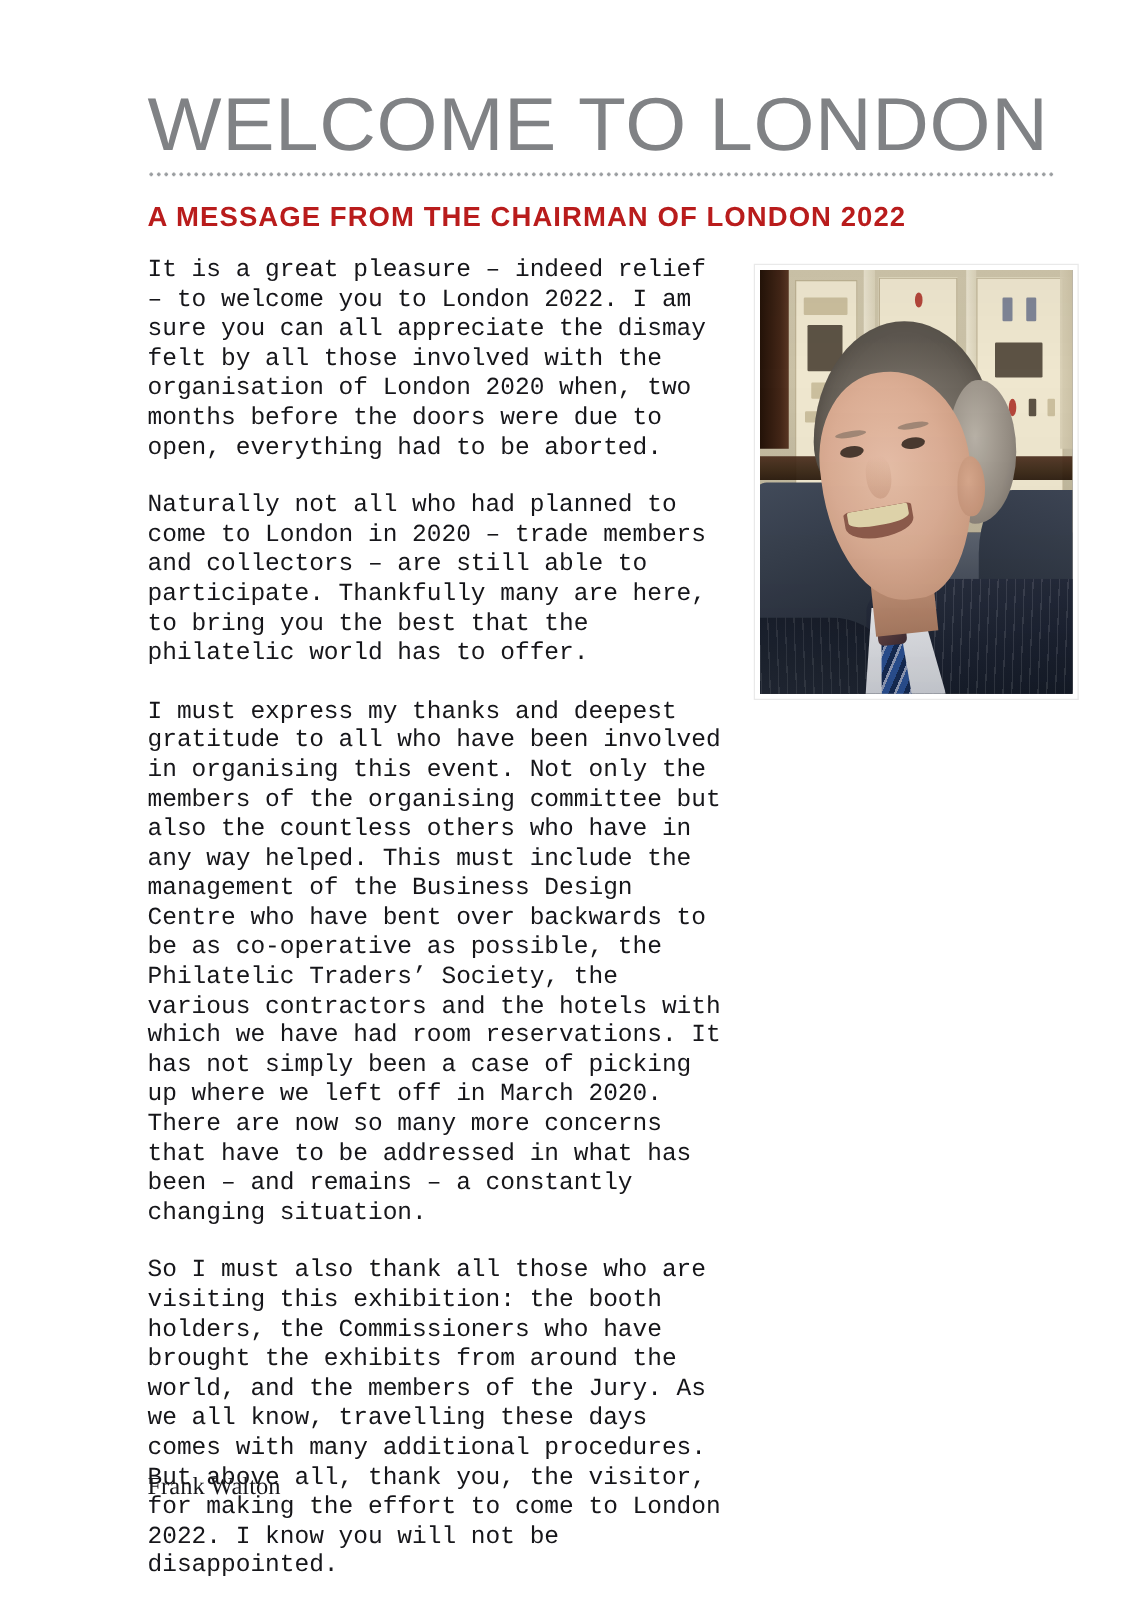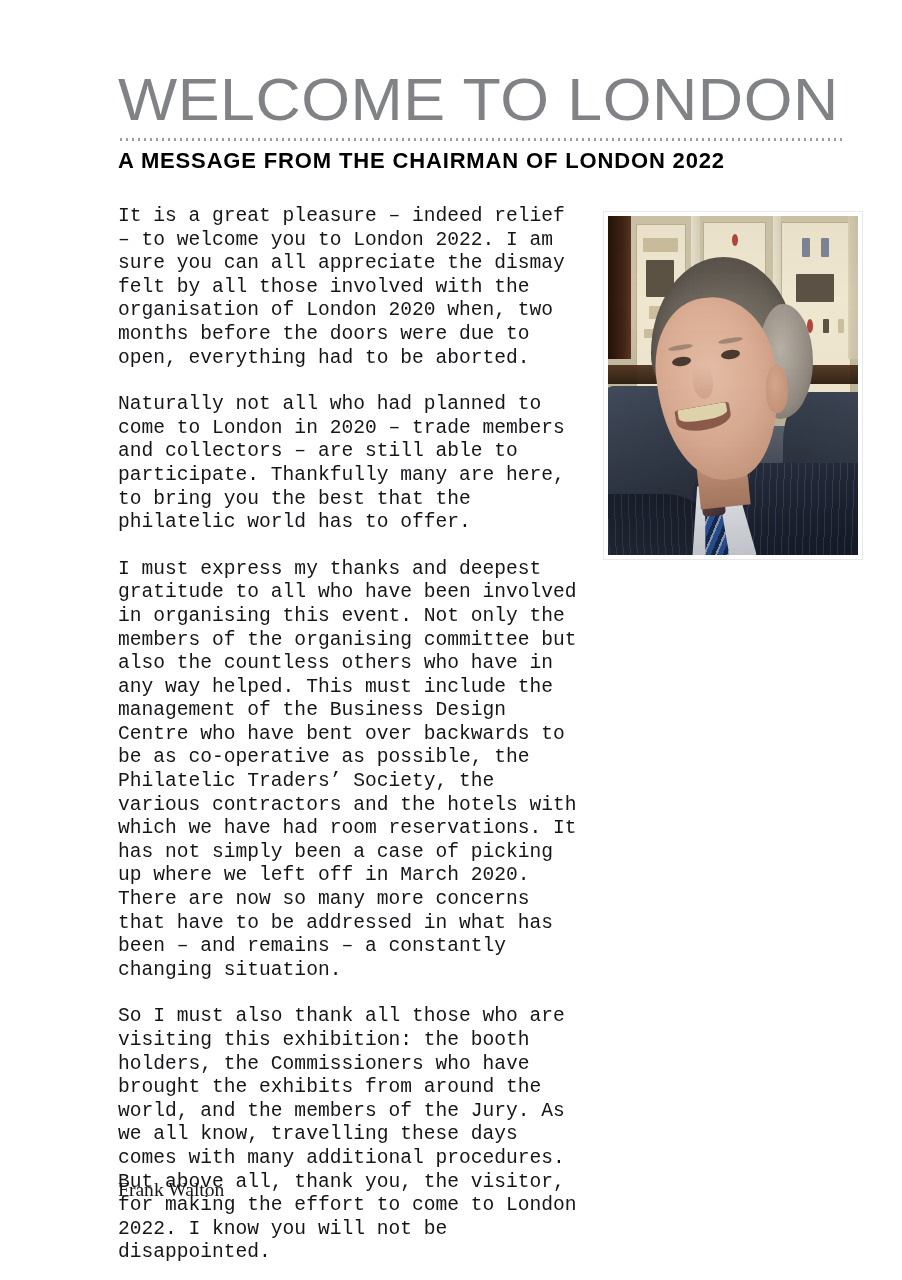--- a/index.html
+++ b/index.html
@@ -49,22 +49,22 @@
     background-size: 6px 3px;
     background-repeat: repeat-x;
     background-position: left center;
   }
   .doc-subtitle {
     font-family: "Liberation Sans", sans-serif;
     font-weight: 600;
     font-size: 22px;
     line-height: 28px;
     letter-spacing: 0.85px;
-    color: #000000;
-    margin: 6px 0 0 0;
+    color: #b91c1c;
+    margin: 19px 0 0 0;
     white-space: nowrap;
   }
 
   
   .body-col {
     position: absolute;
     left: 118px;
     top: 205px;
     width: 462px;
   }

